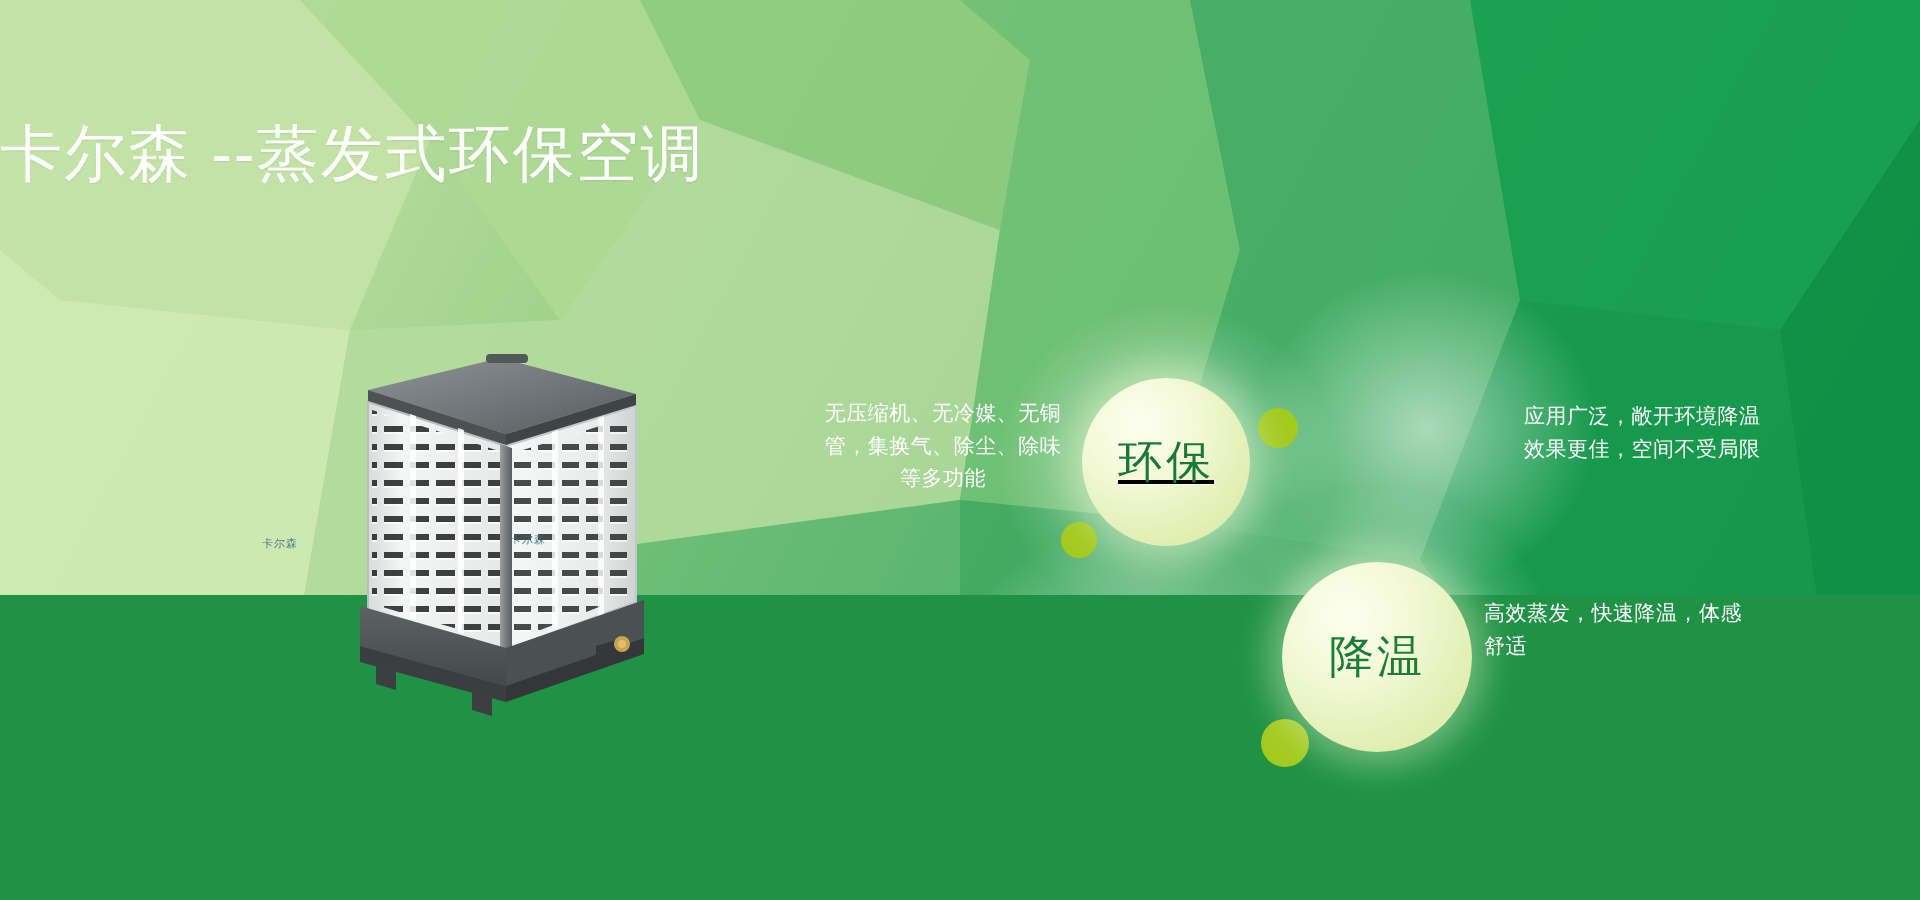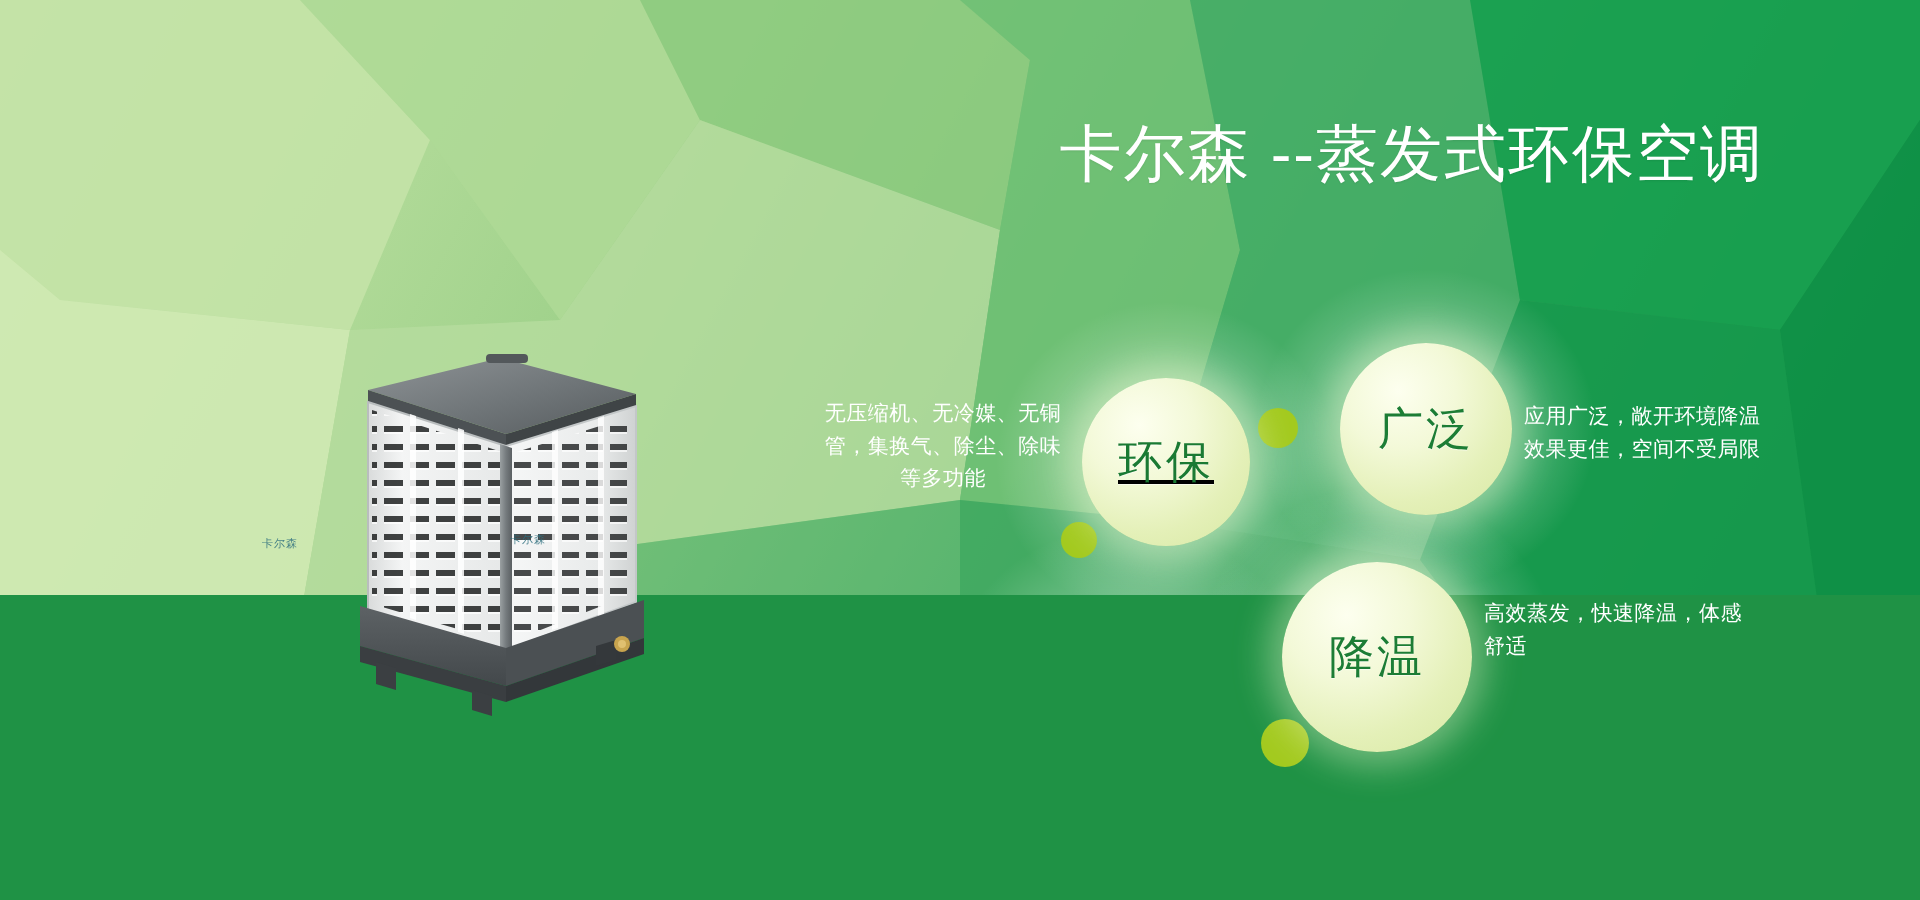--- a/index.html
+++ b/index.html
@@ -36,21 +36,21 @@
     height: 305px;
     background: #1f9245;
   }
 
   
   .title {
     position: absolute;
     left: 0;
     top: 123px;
     width: 1764px;
-    text-align: right;
+    text-align: left;
     color: #ffffff;
     font-size: 62px;
     line-height: 1.0;
     letter-spacing: 2px;
     font-weight: 400;
     white-space: nowrap;
     text-shadow: 0 1px 2px rgba(0,0,0,0.08);
   }
 
   
@@ -249,23 +249,20 @@
     <span class="brand-mark right">卡尔森</span>
   </div>
 
   <div class="dot" id="dot-a"></div>
   <div class="dot" id="dot-b"></div>
   <div class="dot" id="dot-c"></div>
 
   <div class="bubble" id="bubble-huanbao">
     <span class="bubble-label">环保</span>
   </div>
-  <div class="bubble" id="bubble-guangfa">
-    <span class="bubble-label">广泛</span>
-  </div>
   <div class="bubble" id="bubble-jiangwen">
     <span class="bubble-label">降温</span>
   </div>
 
   <div class="caption" id="caption-huanbao">无压缩机、无冷媒、无铜管，集换气、除尘、除味等多功能</div>
   <div class="caption" id="caption-guangfa">应用广泛，敞开环境降温效果更佳，空间不受局限</div>
   <div class="caption" id="caption-jiangwen">高效蒸发，快速降温，体感舒适</div>
 
 </div>
 

